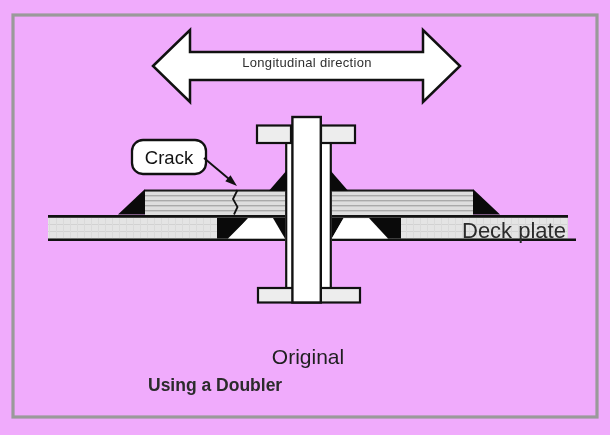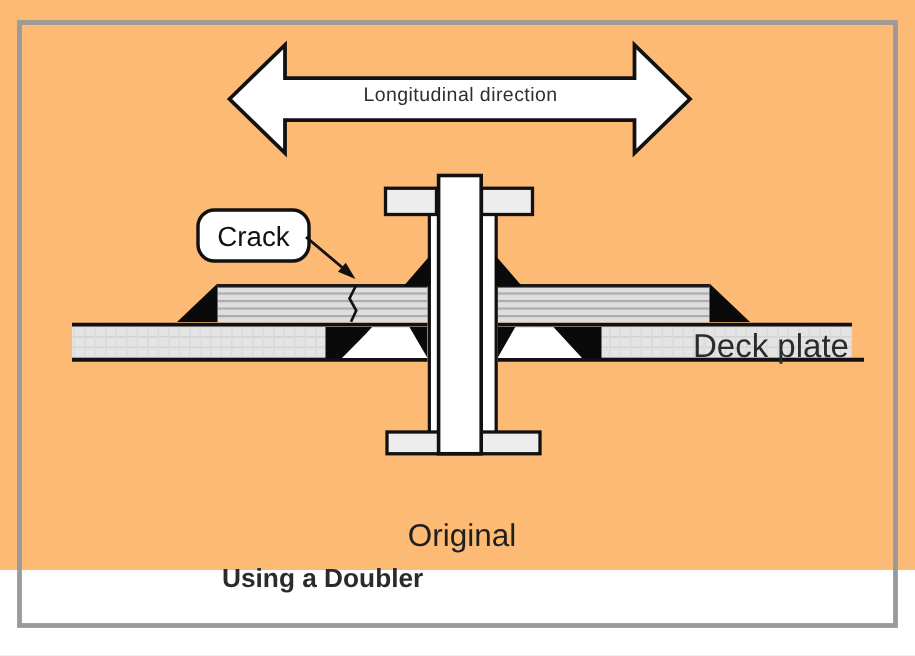--- a/index.html
+++ b/index.html
@@ -1,17 +1,17 @@
 <!DOCTYPE html>
 <html><head>
 <meta charset="utf-8">
 <style>
   html,body{margin:0;padding:0;background:#ffffff;}
   body{width:610px;height:437px;overflow:hidden;font-family:"Liberation Sans",sans-serif;}
-  .stage{position:relative;width:610px;height:380px;background:#fdba74;text-decoration:underline;}
+  .stage{position:relative;width:610px;height:435px;background:#f0abfc;text-decoration:underline;}
   svg text{font-family:"Liberation Sans",sans-serif;}
   .lbl-arrow{font-size:13px;fill:#2f2f2f;letter-spacing:.3px;}
   .lbl-crack{font-size:18.5px;fill:#111;}
   .lbl-deck{font-size:22px;fill:#2b2b2b;}
   .lbl-original{font-size:21px;fill:#1f1f1f;}
   .lbl-doubler{font-size:17.5px;font-weight:bold;fill:#2b2b2b;}
 </style>
 </head>
 <body>
 

